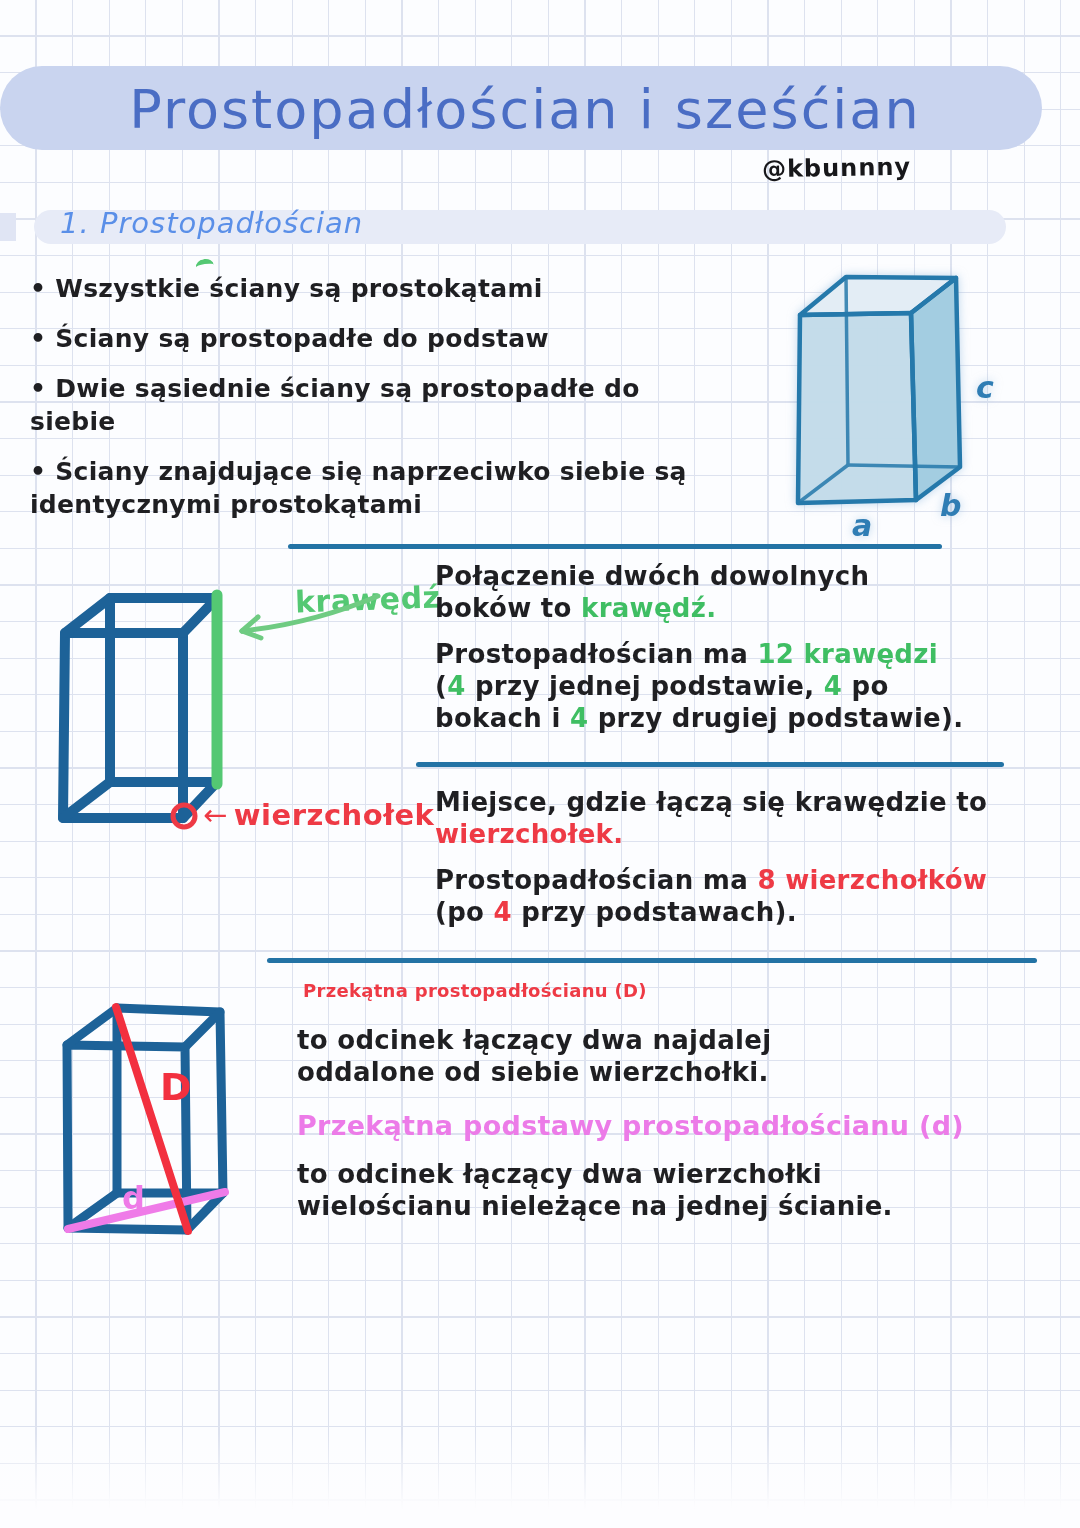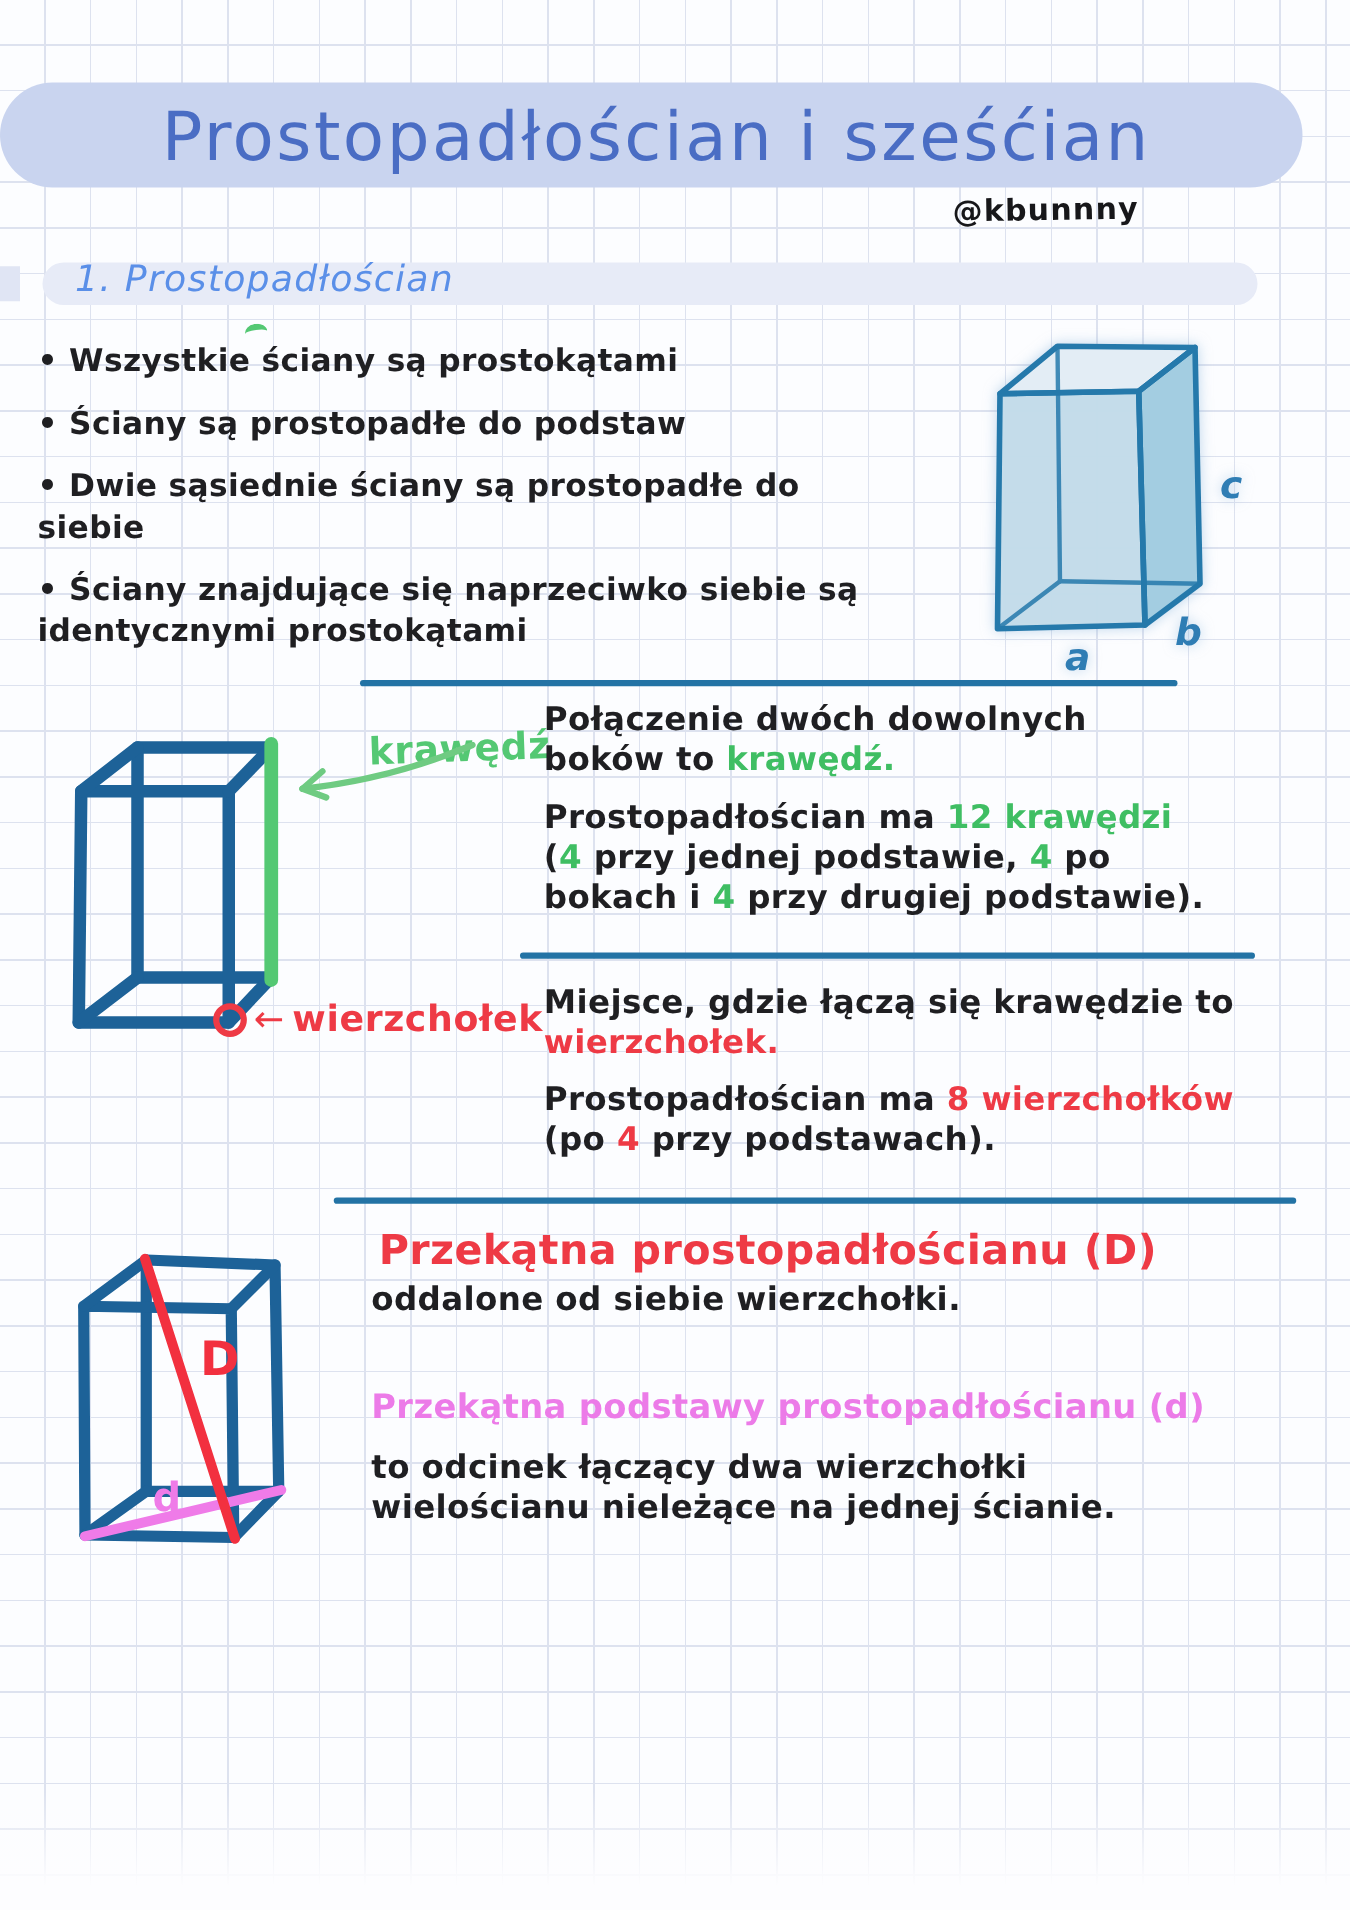--- a/index.html
+++ b/index.html
@@ -64,21 +64,21 @@
   
   .note{color:#1f1f22;font-weight:700;}
   .note .tline{font-size:26px;line-height:32px;letter-spacing:.3px;white-space:nowrap;}
   .gap-top{margin-top:14px;}
   .c-green{color:#3fbe63;}
   .c-red{color:#ee3a45;}
 
   .edge-note{left:435px;top:560px;width:610px;}
   .vertex-note{left:435px;top:786px;width:620px;}
 
-  .diag-heading-D{left:303px;top:980px;font-size:33px;font-weight:700;color:#ee3a45;letter-spacing:.3px;}
+  .diag-heading-D{left:303px;top:980px;font-size:18px;font-weight:700;color:#ee3a45;letter-spacing:.3px;}
   .diag-body-D{left:297px;top:1024px;width:580px;}
   .diag-heading-d{left:297px;top:1110px;font-size:27px;font-weight:700;color:#ec7be8;letter-spacing:.3px;}
   .diag-body-d{left:297px;top:1158px;width:600px;}
 
   
   .divider{height:5px;background:#2373a5;border-radius:3px;}
   .d1{left:288px;top:544px;width:654px;}
   .d2{left:416px;top:762px;width:588px;}
   .d3{left:267px;top:958px;width:770px;}
 
@@ -189,20 +189,21 @@
         <div class="tline"><span class="c-red">wierzchołek.</span></div>
       </div>
     <div class="gap-top">
         <div class="tline"><span>Prostopadłościan ma </span><span class="c-red">8 wierzchołków</span></div>
         <div class="tline"><span>(po </span><span class="c-red">4</span><span> przy podstawach).</span></div>
       </div>
   </div>
 
   <div class="abs diag-heading-D">Przekątna prostopadłościanu (D)</div>
   <div class="abs note diag-body-D">
+      <div class="tline"><span>to odcinek łączący dwa najdalej</span></div>
       <div class="tline"><span>oddalone od siebie wierzchołki.</span></div>
     </div>
   <div class="abs diag-heading-d">Przekątna podstawy prostopadłościanu (d)</div>
   <div class="abs note diag-body-d">
       <div class="tline"><span>to odcinek łączący dwa wierzchołki</span></div>
       <div class="tline"><span>wielościanu nieleżące na jednej ścianie.</span></div>
     </div>
 
   <svg class="abs" style="left:50px;top:995px;" width="205" height="252" viewBox="0 0 205 252">
     <g stroke="#1d6298" stroke-width="9" stroke-linejoin="round" stroke-linecap="round" fill="none">

